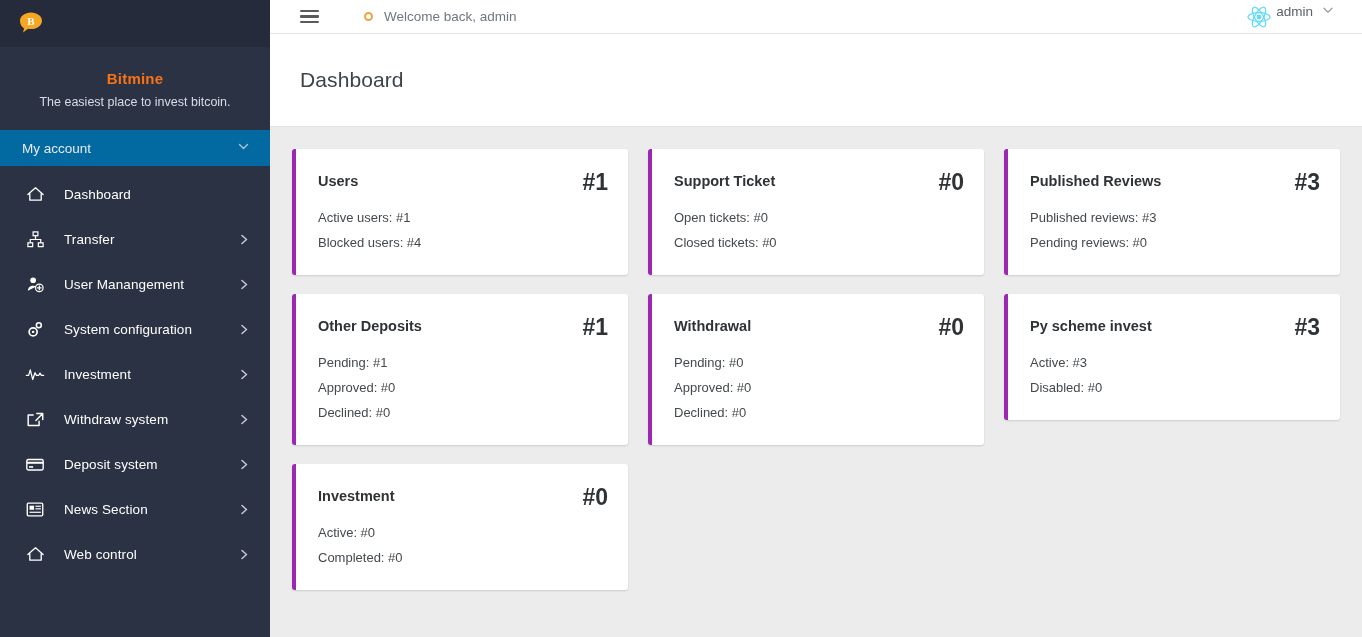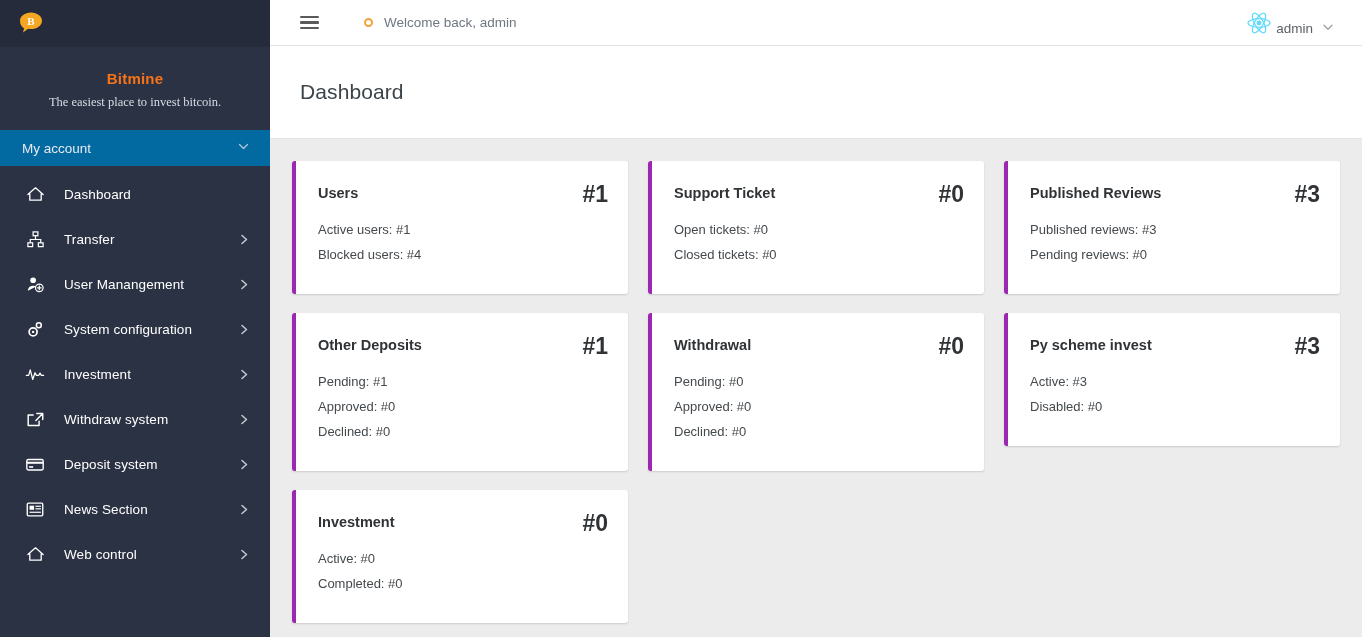--- a/index.html
+++ b/index.html
@@ -44,21 +44,20 @@
     font-weight: bold;
     color: #f97316;
     letter-spacing: .2px;
     line-height: 20px;
   }
   .brand-tag {
     font-size: 12.5px;
     color: #d8dce5;
     margin-top: 5px;
     line-height: 16px;
-    font-family: Liberation Serif, serif;
   }
   .section-head {
     background: #0369a1;
     height: 36px;
     display: flex;
     align-items: center;
     justify-content: space-between;
     padding: 0 20px 0 22px;
     font-size: 13.5px;
     color: #e7eaf0;
@@ -83,21 +82,21 @@
     align-items: center;
     justify-content: center;
     color: #ffffff;
   }
   .nav-label { flex: 1; padding-left: 14px; font-weight: 500; letter-spacing: .1px;}
   .nav-arrow { opacity: .85; font-size: 11px; display: flex; align-items: center;}
 
   
   .main { flex: 1; display: flex; flex-direction: column; min-width: 0; background: #ececec; }
   .topbar {
-    height: 46px;
+    height: 34px;
     background: #ffffff;
     border-bottom: 1px solid #e3e3e3;
     display: flex;
     align-items: center;
     padding: 0 28px 0 30px;
   }
   .hamburger { display: flex; flex-direction: column; gap: 3px; cursor: pointer; }
   .hamburger i { display: block; width: 19px; height: 2.5px; background: #5a5a5a; border-radius: 1px;}
   .welcome {
     display: flex;
@@ -105,21 +104,21 @@
     margin-left: 45px;
     font-size: 13.5px;
     color: #6f7780;
   }
   .ring {
     width: 9px; height: 9px; border-radius: 50%;
     border: 2.5px solid #f0a33a;
     margin-right: 11px;
     display: inline-block;
   }
-  .topbar-right { margin-left: auto; display: flex; align-items: flex-end; gap: 4px; }
+  .topbar-right { margin-left: auto; display: flex; align-items: flex-start; gap: 4px; }
   .react-ico { width: 26px; height: 26px; display: block; }
   .user-menu { display: flex; align-items: center; gap: 9px; cursor: pointer; font-size: 13.5px; color: #5b6168;}
   .caret { font-size: 10px; color: #9aa0a6; }
 
   .pagehead {
     background: #ffffff;
     border-bottom: 1px solid #e3e3e3;
     height: 93px;
     display: flex;
     align-items: center;
@@ -133,21 +132,21 @@
     grid-template-columns: repeat(3, 1fr);
     column-gap: 20px;
     row-gap: 19px;
     align-items: stretch;
   }
   .card {
     background: #ffffff;
     border-left: 4px solid #9c27b0;
     border-radius: 3px;
     box-shadow: 0 1px 2px rgba(0,0,0,.14);
-    padding: 22px 20px 27px 22px;
+    padding: 22px 20px 20px 22px;
     min-height: 117px;
     display: flex;
     flex-direction: column;
   }
   .card-top { display: flex; align-items: flex-start; justify-content: space-between; }
   .card-title { font-size: 14.5px; font-weight: bold; color: #2f3336; line-height: 20px; }
   .card-count { font-size: 23px; font-weight: bold; color: #2f3336; line-height: 22px; }
   .card-lines { margin-top: 12px; }
   .card-line { font-size: 13px; color: #44494d; line-height: 25px; }
 </style>

